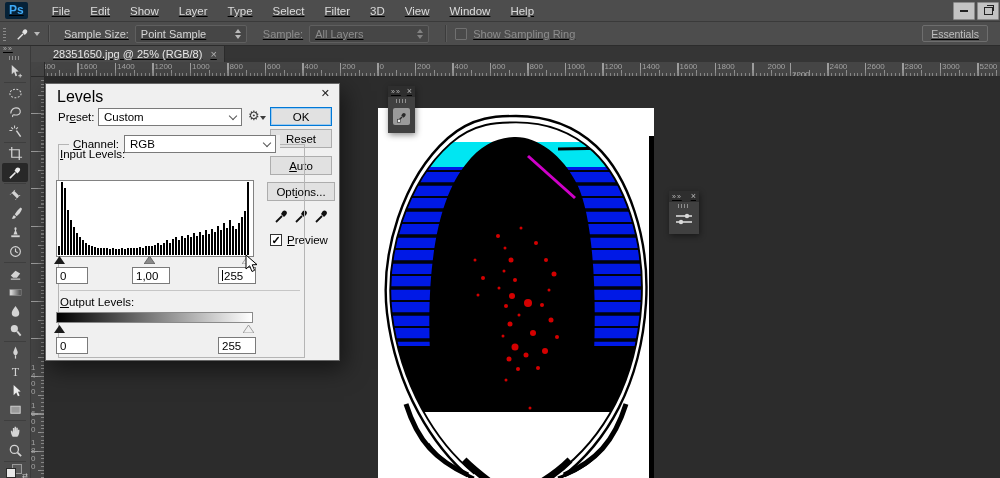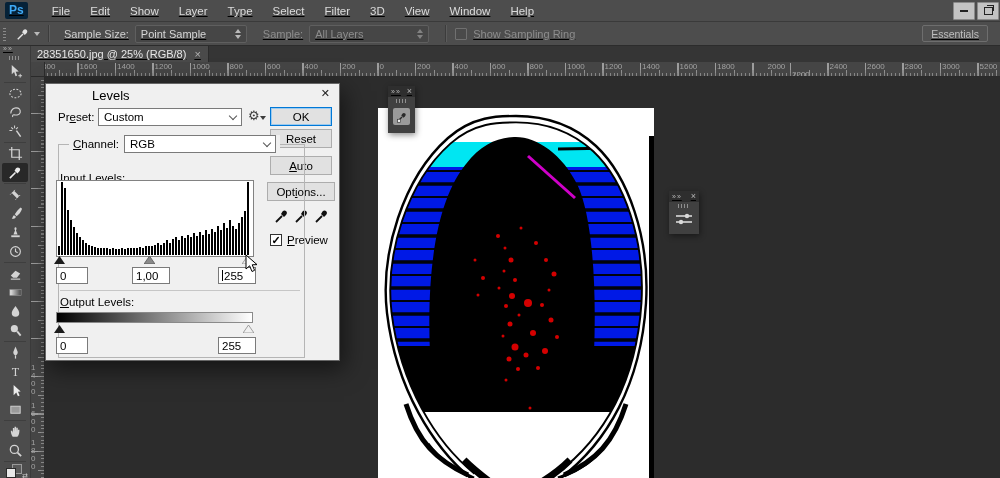--- a/index.html
+++ b/index.html
@@ -51,21 +51,21 @@
   .tool svg{display:block;}
   .tool-sep{width:22px;height:1px;background:#3e3e3e;margin:1px auto;}
   #swatches{margin:2px auto 0 auto;width:24px;height:16px;position:relative;}
   #swatch-bg{position:absolute;left:9px;top:0;width:8px;height:8px;background:#5a5a5a;border:1px solid #9a9a9a;}
   #swatch-fg{position:absolute;left:3px;top:4px;width:8px;height:8px;background:#e9e9e9;border:1px solid #2a2a2a;}
   #swap-arrows{position:absolute;left:19px;top:8px;color:#cfcfcf;font-size:7px;}
 
   
   #tabstrip{left:30px;top:45px;width:970px;height:17px;background:#353535;display:flex;z-index:10;}
   #doc-tab{background:#4a4a4a;height:17px;display:flex;align-items:center;padding:0 7px;border-right:1px solid #2b2b2b;}
-  #doc-tab .title{color:#e6e6e6;font-size:11px;white-space:nowrap;}
+  #doc-tab .title{color:#e6e6e6;font-size:11px;white-space:nowrap;margin-left:16px;}
   #doc-tab .close{color:#b2b2b2;font-size:11px;margin-left:8px;}
 
   
   #ruler-corner{left:30px;top:62px;width:14px;height:14px;background:#454545;border-right:1px solid #2b2b2b;
                 border-bottom:1px solid #2b2b2b;z-index:11;}
   #hruler{left:30px;top:62px;width:970px;height:14px;background:#454545;border-bottom:1px solid #2b2b2b;overflow:hidden;z-index:10;
       background-image:
         repeating-linear-gradient(90deg,#858585 0 1px,transparent 1px 3.75px),
         repeating-linear-gradient(90deg,#8f8f8f 0 1px,transparent 1px 18.75px),
         repeating-linear-gradient(90deg,#9d9d9d 0 1px,transparent 1px 37.5px);
@@ -90,21 +90,21 @@
   .mini-head{height:11px;background:#2e2e2e;display:flex;align-items:center;padding:0 3px;}
   .mini-head .dbl{color:#b5b5b5;font-size:7px;letter-spacing:1px;line-height:8px;}
   .mini-head .x{color:#b5b5b5;font-size:9px;margin-left:auto;line-height:9px;}
   .mini-body{background:#404040;display:flex;flex-direction:column;align-items:center;}
   .mini-tile{width:17px;height:17px;background:#9a9a9a;border-radius:2px;display:flex;align-items:center;justify-content:center;margin-top:3px;}
 
   
   #levels-dlg{left:45px;top:83px;width:293px;height:276px;background:#f0f0f0;border:1px solid #666;
               box-shadow:4px 8px 22px rgba(0,0,0,.55);z-index:15;font-size:11.5px;color:#000;}
   #dlg-title{position:absolute;left:0;top:0;width:100%;height:20px;}
-  #dlg-title .t{position:absolute;left:11px;top:4px;font-size:13px;margin-left:35px;}
+  #dlg-title .t{position:absolute;left:11px;top:4px;font-size:16px;}
   #dlg-close{position:absolute;right:9px;top:3px;font-size:11px;color:#222;}
   .dlg-label{position:absolute;white-space:nowrap;}
   .u{text-decoration:underline;}
   .combo{position:absolute;background:#fff;border:1px solid #7a7a7a;display:flex;align-items:center;
          font-size:11.5px;padding:0 5px;height:18px;box-sizing:border-box;}
   .combo .chev{margin-left:auto;width:5px;height:5px;border-right:1.4px solid #555;border-bottom:1.4px solid #555;
          transform:rotate(45deg);margin-top:-3px;}
   .wbtn{position:absolute;background:#e1e1e1;border:1px solid #adadad;display:flex;align-items:center;
         justify-content:center;font-size:11.5px;box-sizing:border-box;}
   .wbtn.focused{border:1px solid #0078d7;box-shadow:0 0 0 1px #9ccaee inset;}
@@ -522,21 +522,21 @@
   <div id="groupbox">
     <div id="channel-row">
       <span><span class="u">C</span><span>hannel:</span></span>
       <div class="combo" id="channel-combo">
         <span>RGB</span>
         <span class="chev"></span>
       </div>
     </div>
   </div>
 
-  <span class="dlg-label" style="left:14px;top:88px;"><span class="u">I</span><span>nput Levels:</span></span>
+  <span class="dlg-label" style="left:14px;top:64px;"><span class="u">I</span><span>nput Levels:</span></span>
 
   <div id="histogram">
       <div class="hist-bar" style="height: 9px;"></div>
       <div class="hist-bar" style="height: 73px;"></div>
       <div class="hist-bar" style="height: 67px;"></div>
       <div class="hist-bar" style="height: 45px;"></div>
       <div class="hist-bar" style="height: 35px;"></div>
       <div class="hist-bar" style="height: 28px;"></div>
       <div class="hist-bar" style="height: 22px;"></div>
       <div class="hist-bar" style="height: 18px;"></div>

